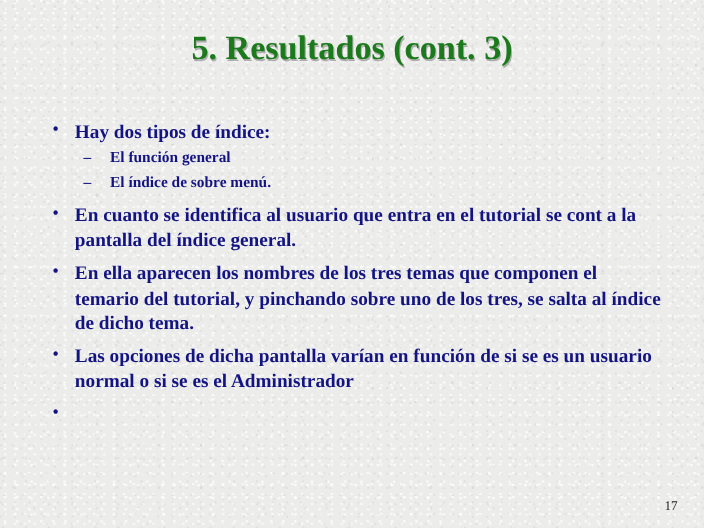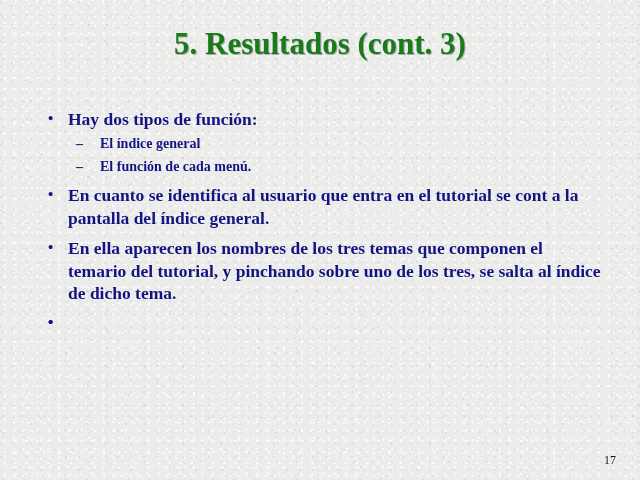--- a/index.html
+++ b/index.html
@@ -108,45 +108,46 @@
 
 <div class="slide">
 
   <div class="title">5. Resultados (cont. 3)</div>
 
   <div class="body-area">
     <ul class="level1">
 
       <li>
         <span class="bullet">•</span>
-        <span>Hay dos tipos de función:</span>
+        <span>Hay dos tipos de índice:</span>
         <ul class="level2">
           <li>
             <span class="dash">–</span>
-            <span>El índice general</span>
+            <span>El función general</span>
           </li>
           <li>
             <span class="dash">–</span>
-            <span>El función de cada menú.</span>
+            <span>El índice de sobre menú.</span>
           </li>
         </ul>
       </li>
 
       <li>
         <span class="bullet">•</span>
         <span>En cuanto se identifica al usuario que entra en el tutorial se cont a la pantalla del índice general.</span>
       </li>
 
       <li>
         <span class="bullet">•</span>
         <span>En ella aparecen los nombres de los tres temas que componen el temario del tutorial, y pinchando sobre uno de los tres, se salta al índice de dicho tema.</span>
       </li>
 
       <li>
         <span class="bullet">•</span>
+        <span>Las opciones de dicha pantalla varían en función de si se es un usuario normal o si se es el Administrador</span>
       </li>
 
       <li>
         <span class="bullet">•</span>
       </li>
 
     </ul>
   </div>
 
   <div class="page-number">17</div>

